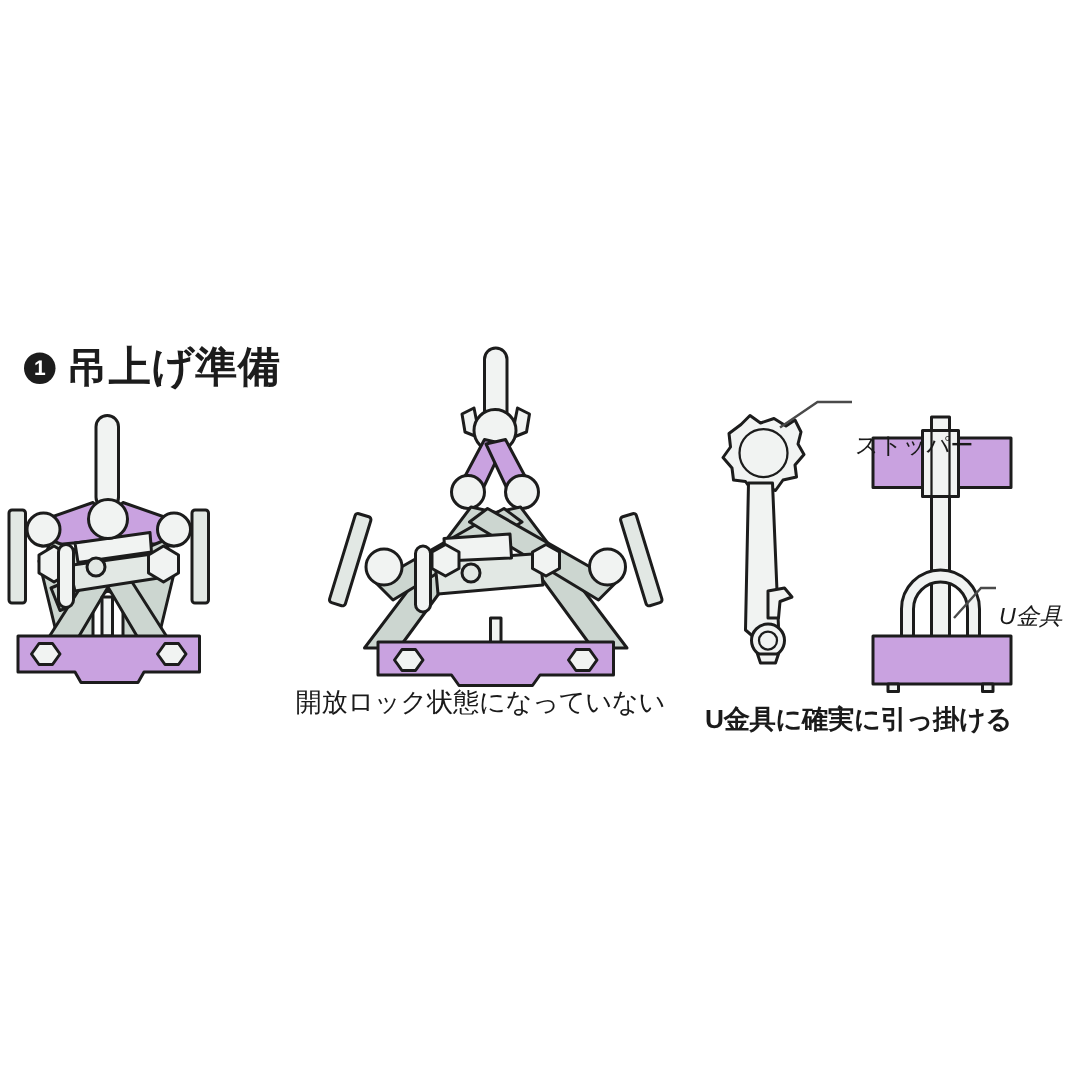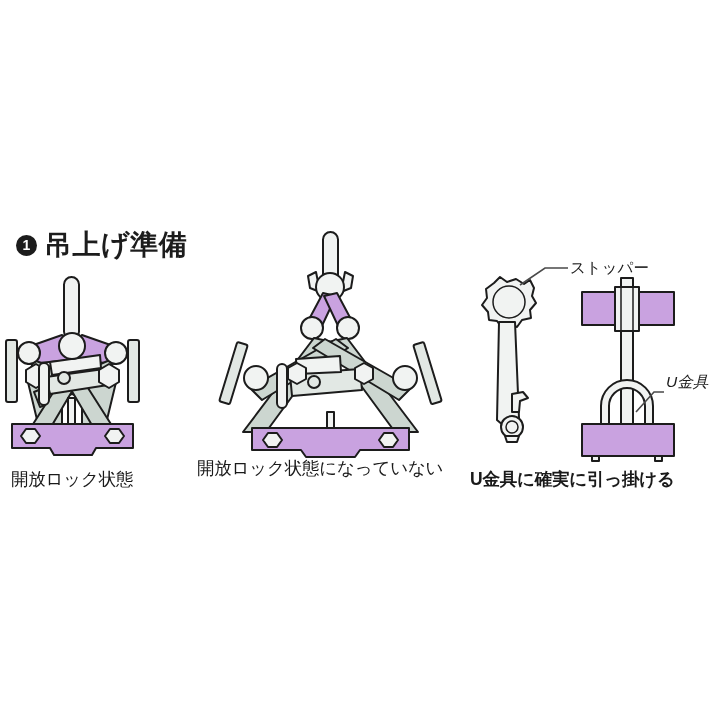--- a/index.html
+++ b/index.html
@@ -62,20 +62,21 @@
     letter-spacing: -0.2px;
   }
   #caption-1 { left: 11px;  top: 467px; }
   #caption-2 { left: 197px; top: 456px; }
   #caption-3 { left: 470px; top: 467px; font-weight: bold; }
   .callout {
     position: absolute;
     font-size: 15.5px;
     color: #1a1a1a;
     white-space: nowrap;
+    margin-top: 29px;
   }
   #callout-stopper { left: 570px; top: 258px; }
   #callout-ukanagu { left: 666px; top: 372px; font-style: italic; }
   svg { display: block; }
 </style>
 </head>
 <body>
 
 <div id="page">
 
@@ -300,17 +301,16 @@
         <rect class="ol mwh" x="592" y="456" width="7" height="5"></rect>
         <rect class="ol mwh" x="655" y="456" width="7" height="5"></rect>
       </g>
     </g>
 
   </svg>
 
   <div class="callout" id="callout-stopper">ストッパー</div>
   <div class="callout" id="callout-ukanagu">U金具</div>
 
-  <div class="caption" id="caption-1">開放ロック状態</div>
   <div class="caption" id="caption-2">開放ロック状態になっていない</div>
   <div class="caption" id="caption-3">U金具に確実に引っ掛ける</div>
 
 </div>
 
 </body></html>

